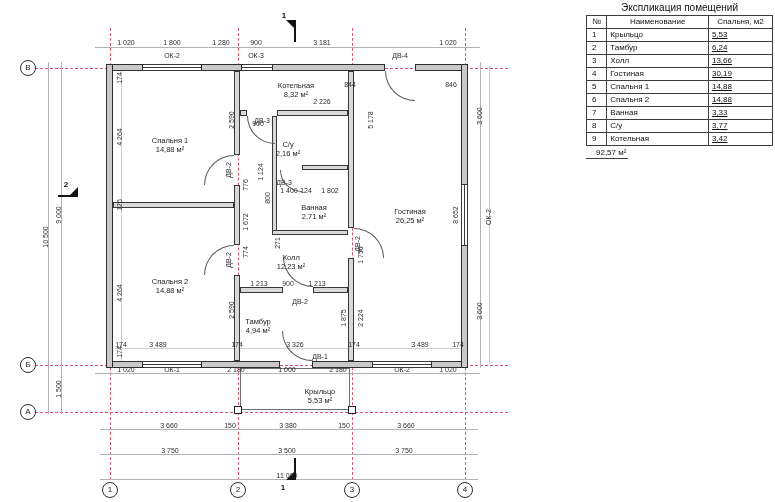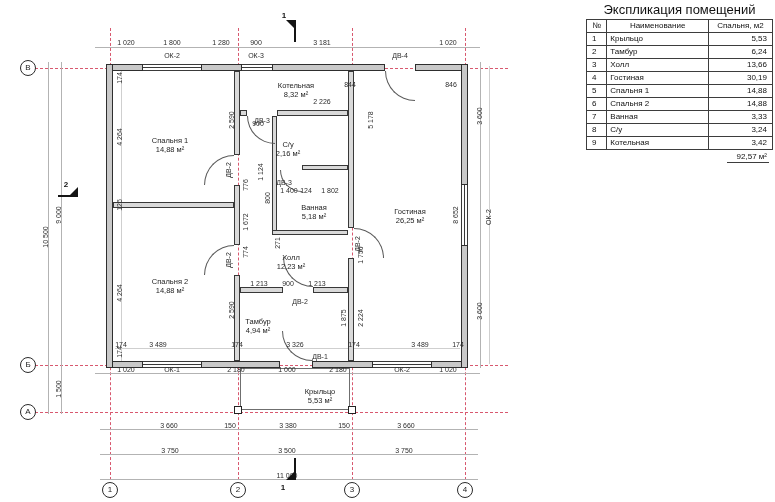--- a/index.html
+++ b/index.html
@@ -40,30 +40,30 @@
   
   .smline-v { position:absolute; width:2px; background:#141414; }
   .smline-h { position:absolute; height:2px; background:#141414; }
   .tri { position:absolute; width:0; height:0; }
   .smnum { position:absolute; font-size:8px; font-weight:bold; transform:translate(-50%,-50%); color:#111; }
   
   .porch { position:absolute; border:1px solid #6f6f6f; }
   .colsq { position:absolute; width:8px; height:8px; background:#fff; border:1.5px solid #222; }
   
   .schedule { position:absolute; left:586px; top:2px; width:187px; font-size:8px; color:#111; }
-  .sch-title { text-align:center; font-size:13px; margin-bottom:2px; }
+  .sch-title { text-align:center; font-size:10px; margin-bottom:2px; }
   .schedule table { border-collapse:collapse; width:100%; table-layout:fixed; }
   .schedule th, .schedule td { border:1px solid #3d3d3d; font-size:8px; font-weight:normal; padding:1px 3px; height:12px; line-height:10px; overflow:hidden; }
   .schedule th { text-align:center; }
   .col-num { width:20px; }
   .col-name { width:100px; }
   .col-area { width:63px; }
   td.num { text-align:left; padding-left:5px; }
-  td.area { text-align:right; padding-right:5px; }
-  .sch-total { text-align:right; padding:2px 4px 0 0; }
+  td.area { padding-right:5px;text-decoration:underline; }
+  .sch-total { padding:2px 4px 0 0; }
   .sch-total span { border-bottom:1px solid #3d3d3d; padding:0 2px 1px 10px; }
 </style>
 </head>
 <body>
 
 <div class="canvas">
 
   <div class="axv" style="left:110px;top:28px;height:452px"></div>
   <div class="axv" style="left:238px;top:28px;height:452px"></div>
   <div class="axv" style="left:352px;top:28px;height:452px"></div>
@@ -139,21 +139,21 @@
   <div class="roomlbl" style="left:296px;top:90px">
     <span>Котельная</span>
     <span>8,32 м²</span>
   </div>
   <div class="roomlbl" style="left:288px;top:149px">
     <span>С/у</span>
     <span>2,16 м²</span>
   </div>
   <div class="roomlbl" style="left:314px;top:212px">
     <span>Ванная</span>
-    <span>5,18 м²</span>
+    <span>2,71 м²</span>
   </div>
   <div class="roomlbl" style="left:291px;top:262px">
     <span>Холл</span>
     <span>12,23 м²</span>
   </div>
   <div class="roomlbl" style="left:258px;top:326px">
     <span>Тамбур</span>
     <span>4,94 м²</span>
   </div>
   <div class="roomlbl" style="left:410px;top:216px">
@@ -312,21 +312,21 @@
             <td class="area">14,88</td>
           </tr>
         <tr>
             <td class="num">7</td>
             <td>Ванная</td>
             <td class="area">3,33</td>
           </tr>
         <tr>
             <td class="num">8</td>
             <td>С/у</td>
-            <td class="area">3,24</td>
+            <td class="area">3,77</td>
           </tr>
         <tr>
             <td class="num">9</td>
             <td>Котельная</td>
             <td class="area">3,42</td>
           </tr>
       </tbody>
     </table>
     <div class="sch-total"><span>92,57 м²</span></div>
   </div>

